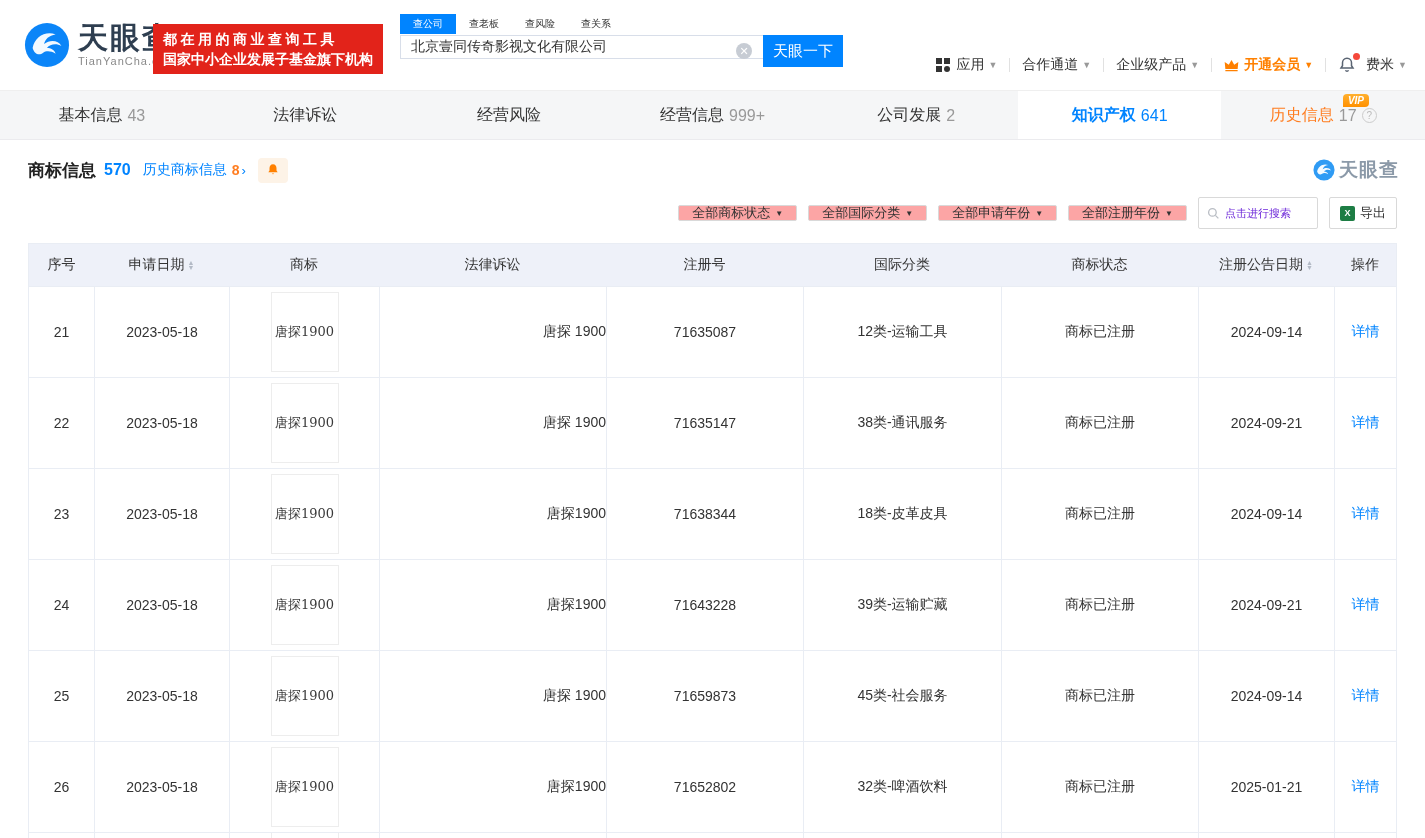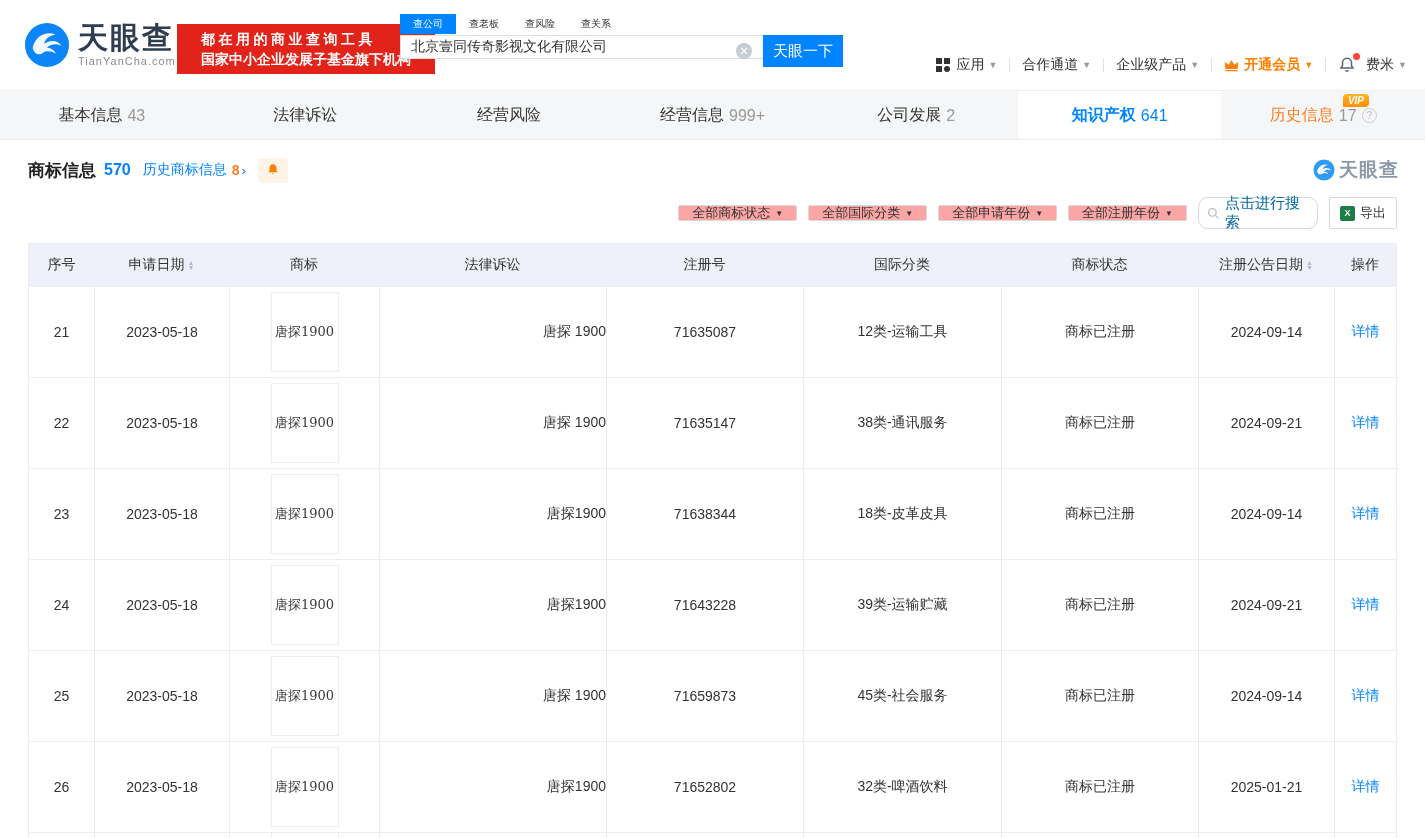--- a/index.html
+++ b/index.html
@@ -7,21 +7,21 @@
     font-family:"Liberation Sans","DejaVu Sans",sans-serif; color:#333; }
 
   
   .hairline { position:absolute; top:8px; left:0; width:100%; height:1px; background:#ececec; }
   .topbar { position:relative; height:90px; background:#fff; }
   .logo { position:absolute; left:24px; top:22px; display:flex; align-items:center; cursor:pointer; }
   .logo svg { width:46px; height:46px; }
   .logo-txt { margin-left:8px; }
   .brand-name { font-size:30px; font-weight:bold; color:#2e3e50; letter-spacing:2px; line-height:30px; }
   .brand-domain { font-size:11px; color:#8a8a8a; letter-spacing:1px; margin-top:2px; }
-  .slogan { position:absolute; left:177px; top:24px; background:#e2231a; color:#fff; padding:5px 24px; }
+  .slogan { position:absolute; left:153px; top:24px; background:#e2231a; color:#fff; padding:5px 10px; }
   .slogan .l1 { font-size:14px; font-weight:bold; letter-spacing:3.5px; line-height:20px; }
   .slogan .l2 { font-size:14px; font-weight:bold; line-height:20px; }
 
   .search-area { position:absolute; left:400px; top:14px; }
   .search-tabs { display:flex; }
   .s-tab { font-size:10px; padding:3px 13px; cursor:pointer; color:#333; }
   .s-tab.active { background:#0084ff; color:#fff; }
   .search-row { display:flex; margin-top:1px; position:relative; }
   .search-input { width:363px; height:24px; border:1px solid #d8dee9; border-right:none;
      font-size:14px; padding:0 34px 0 10px; color:#333; outline:none; }
@@ -68,22 +68,22 @@
      display:flex; align-items:center; justify-content:center; cursor:pointer; }
   .watermark { margin-left:auto; display:flex; align-items:center; }
   .watermark svg { width:22px; height:22px; }
   .wm-txt { font-size:19px; font-weight:bold; color:#8b99a8; margin-left:4px; letter-spacing:1px; }
 
   
   .filter-row { display:flex; justify-content:flex-end; align-items:center; padding:4px 28px 14px; gap:11px; }
   .drop-btn { height:16px; border:1px solid #d9d9d9; border-radius:2px; background:#fca5a5; padding:0 13px;
      font-size:13px; color:#333; display:flex; align-items:center; cursor:pointer; white-space:nowrap; }
   .drop-btn .dcaret { font-size:8px; color:#333; margin-left:5px; }
-  .filter-search { height:32px; width:120px; border:1px solid #d9d9d9; border-radius:10px; display:flex;
-     align-items:center; padding:0 8px; color:#0369a1; font-size:15px; cursor:text; }
+  .filter-search { height:32px; width:120px; border:1px solid #d9d9d9; border-radius:2px; display:flex;
+     align-items:center; padding:0 8px; color:#6d28d9; font-size:11px; cursor:text; }
   .filter-search svg { margin-right:5px; flex:none; }
   .export-btn { height:32px; border:1px solid #d9d9d9; border-radius:2px; background:#fff; padding:0 10px;
      font-size:13px; display:flex; align-items:center; gap:5px; cursor:pointer; }
   .xls-ic { width:15px; height:15px; background:#1d7d44; border-radius:2px; color:#fff; font-size:9px;
      font-weight:bold; line-height:15px; text-align:center; }
 
   
   .table { margin:0 28px; border:1px solid #e9edf4; border-bottom:none; }
   .thead { display:flex; height:42px; background:#eef1f9; align-items:center; font-size:14px; color:#333; }
   .th { display:flex; align-items:center; justify-content:center; height:100%; }

